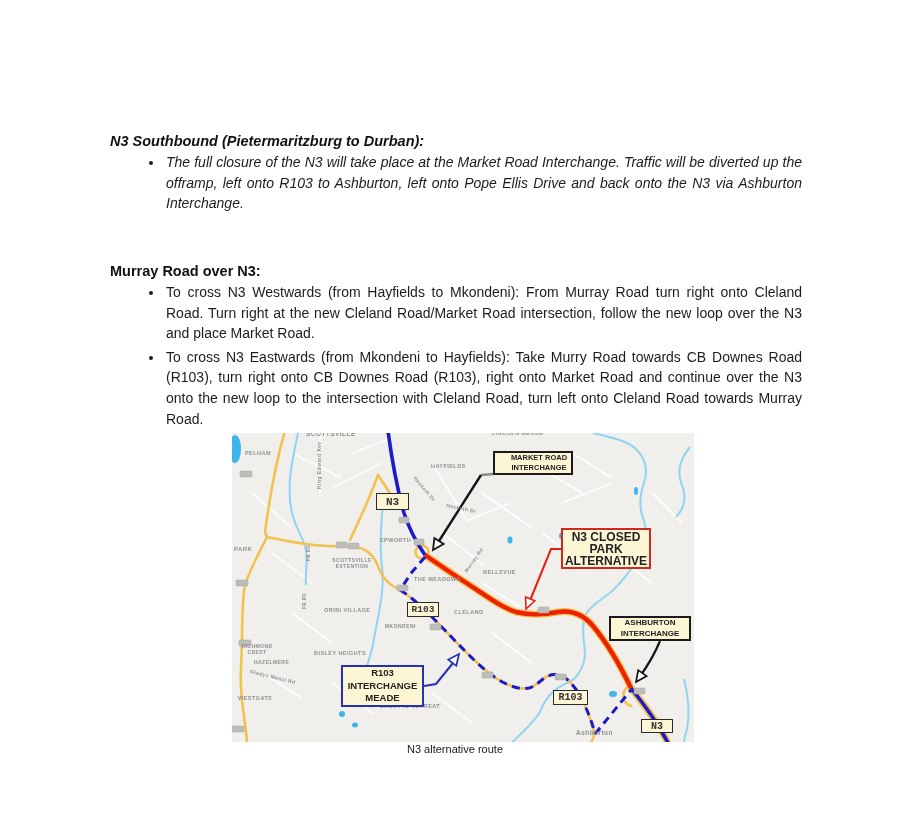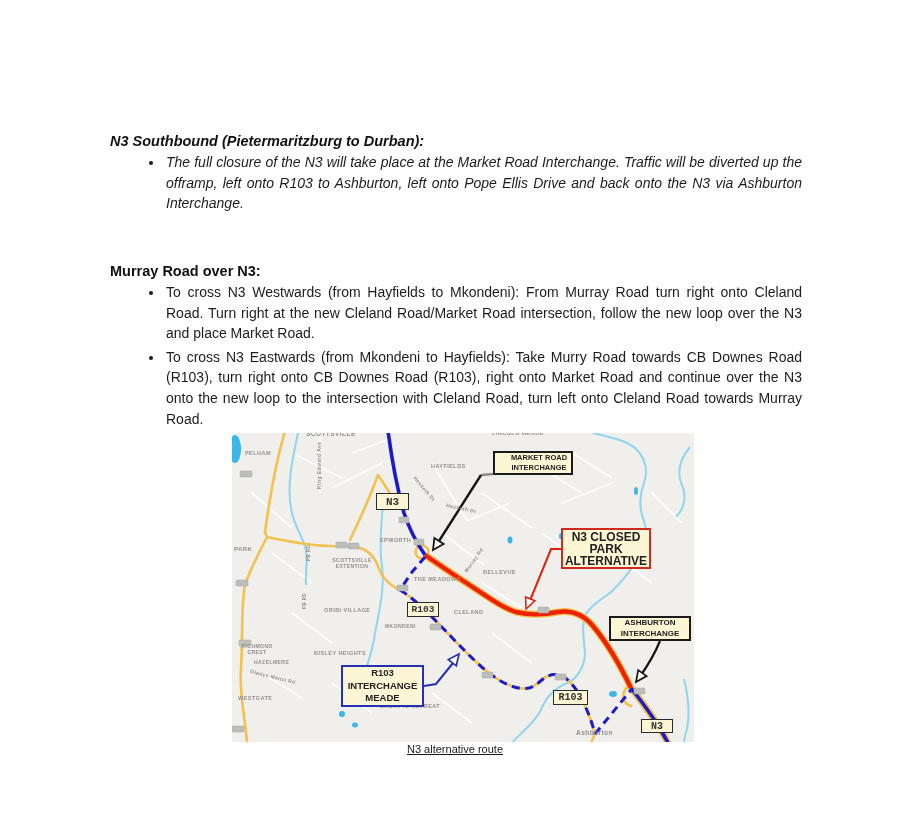--- a/index.html
+++ b/index.html
@@ -17,21 +17,21 @@
   .place{position:absolute;z-index:1;color:#8f8f8f;font-size:5.5px;font-weight:700;
          letter-spacing:.45px;line-height:1.2;white-space:pre-line;transform-origin:0 0;}
   .callout{position:absolute;z-index:3;background:#fdf6d5;border:2px solid #1a1a1a;
            box-sizing:border-box;display:flex;flex-direction:column;justify-content:center;
            text-align:center;font-weight:bold;color:#222;}
   .callout div{width:100%;}
   .shield{position:absolute;z-index:2;background:#fdf6d5;border:1.5px solid #2a2a2a;
           box-sizing:border-box;display:flex;align-items:center;justify-content:center;
           font-weight:600;color:#333;font-family:Liberation Mono, monospace;}
   #caption{position:absolute;left:232px;top:743px;width:446px;text-align:center;
-           font-size:11px;color:#1a1a1a;text-decoration:underline;}
+           font-size:11px;color:#1a1a1a;}
 </style>
 </head>
 <body>
 
 <div id="page">
 
   <div class="doc-section" style="top:133px;font-style:italic;">
     <h3>N3 Southbound (Pietermaritzburg to Durban):</h3>
     <ul>
       <li>The full closure of the N3 will take place at the Market Road Interchange. Traffic will be diverted up the offramp, left onto R103 to Ashburton, left onto Pope Ellis Drive and back onto the N3 via Ashburton Interchange.</li>

